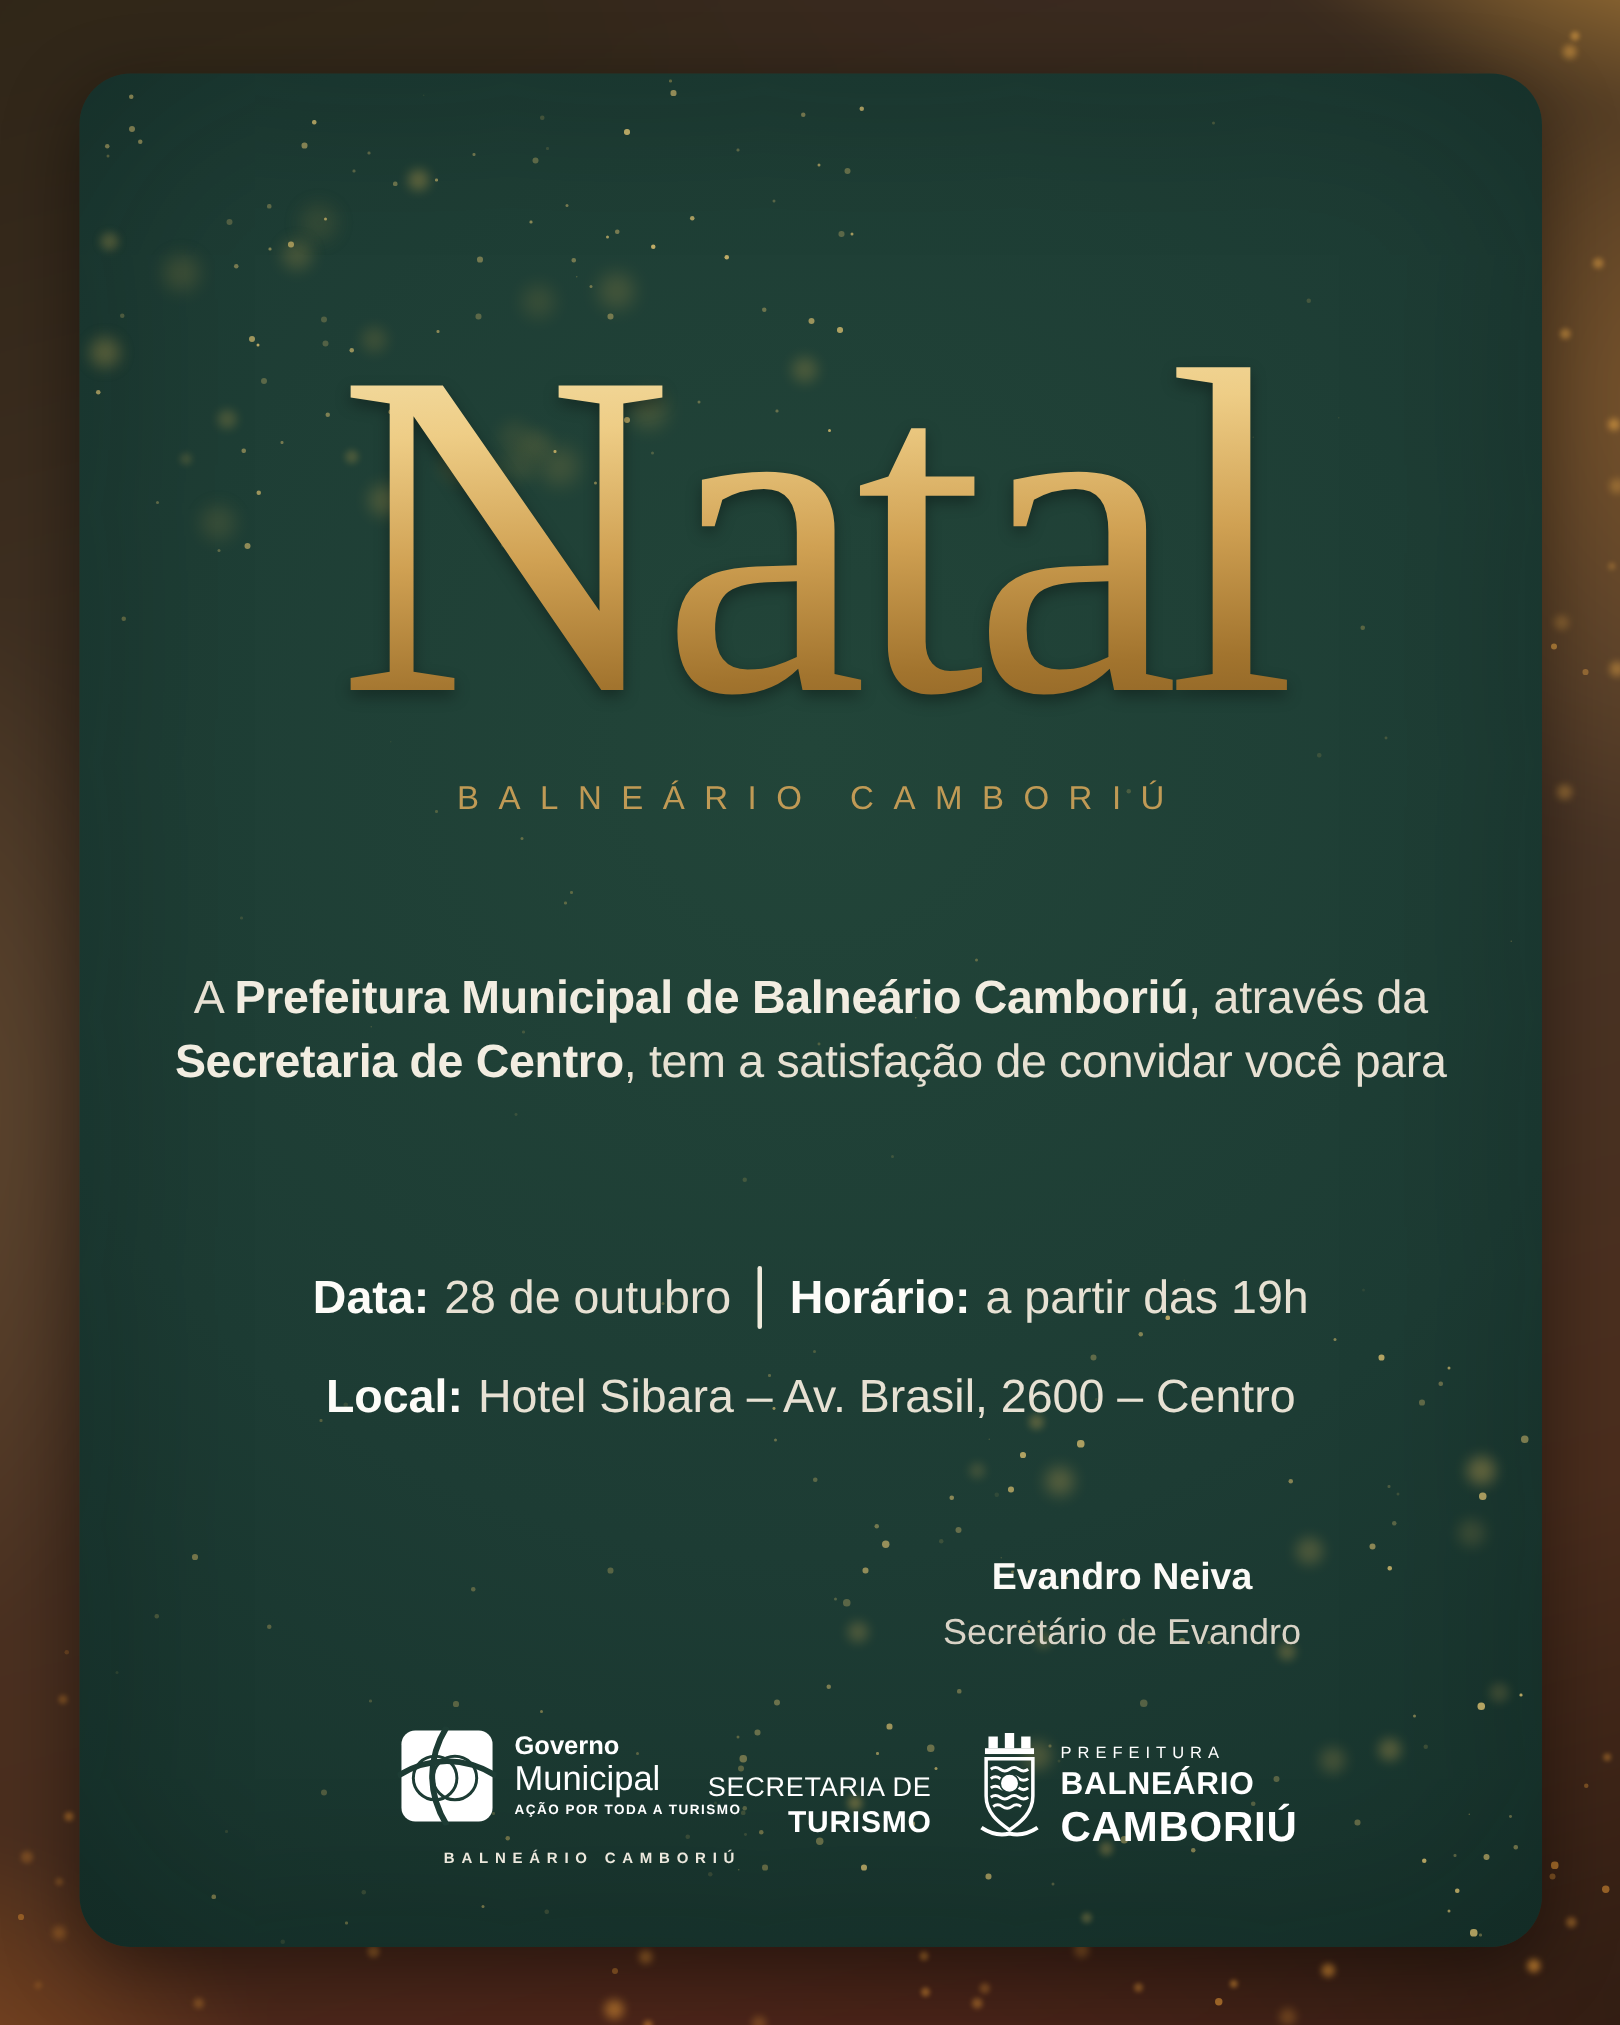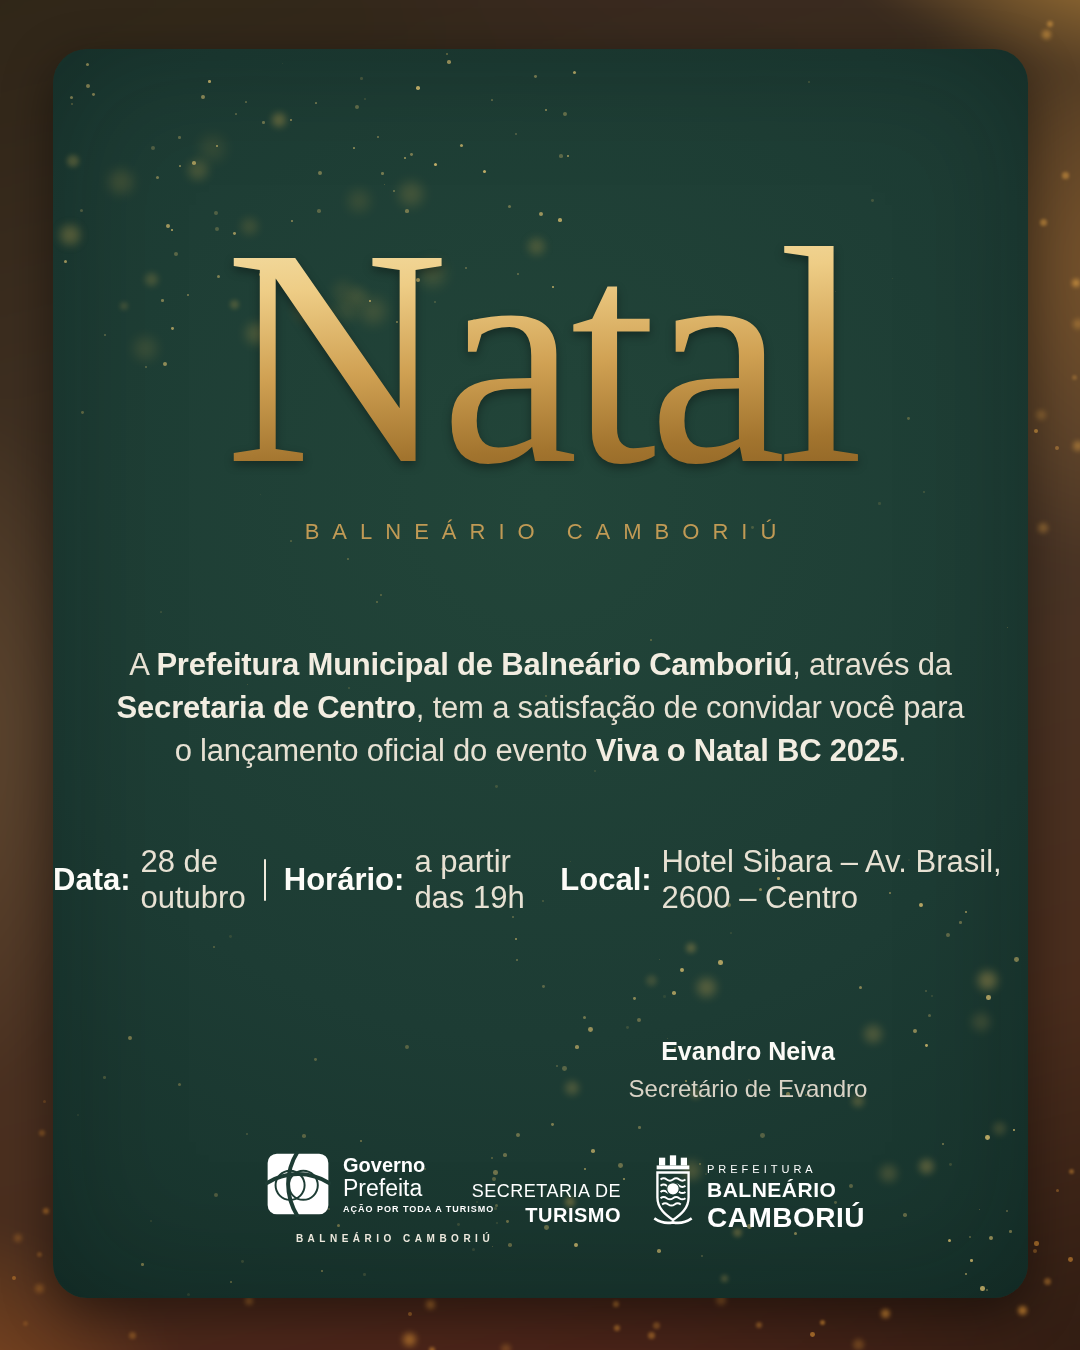--- a/index.html
+++ b/index.html
@@ -37,39 +37,39 @@
     font-family:"Liberation Serif",serif;font-size:310px;line-height:1;letter-spacing:-8px;}
   .subtitle{position:absolute;top:470px;left:0;right:0;text-align:center;
     font-size:22px;font-weight:400;letter-spacing:13px;text-indent:13px;color:#c09a55;}
 
   
   .invitation{position:absolute;top:594px;left:50%;transform:translateX(-50%);width:930px;
     text-align:center;font-size:31px;line-height:43px;color:#e7e1d3;letter-spacing:-.2px;}
   .invitation .b{font-weight:700;color:#f2ede1;}
 
   
-  .details{position:absolute;top:795px;left:0;right:0;display:flex;
+  .details{position:absolute;top:795px;left:0;right:0;display:flex;flex-direction:column;
     align-items:center;gap:27px;color:#e7e1d3;font-size:31px;}
   .drow{display:flex;align-items:center;}
   .dlabel{font-weight:700;color:#fdfcf8;margin-right:10px;}
   .vdiv{width:3px;height:42px;background:#efe9db;margin:0 18px;border-radius:2px;}
 
   
   .sig{position:absolute;text-align:center;}
   .sig-left{top:988px;left:120px;width:300px;}
   .sig-right{top:988px;left:495px;width:400px;}
   .sig-name{font-size:25px;font-weight:700;color:#fbfaf6;}
   .sig-role{font-size:24px;color:#d9d3c6;margin-top:9px;}
 
   
   .footer{position:absolute;top:1102px;left:0;right:0;height:140px;color:#fff;}
   .gov{position:absolute;left:212px;top:0;width:260px;}
   .gov-row{display:flex;align-items:flex-start;}
   .gov-text{margin-left:12px;padding-top:4px;}
-  .gov-n1{font-size:20px;font-weight:700;line-height:1.05;}
+  .gov-n1{font-size:17px;font-weight:700;line-height:1.05;}
   .gov-n2{font-size:23px;font-weight:400;line-height:1.05;}
   .gov-tag{font-size:9px;font-weight:700;letter-spacing:1px;margin-top:4px;}
   .gov-city{margin-top:12px;text-align:center;font-size:10px;font-weight:700;letter-spacing:4.5px;color:#ece8dd;}
   .sec{position:absolute;left:368px;top:30px;width:200px;text-align:right;}
   .sec-1{font-size:18px;letter-spacing:.5px;}
   .sec-2{font-size:20px;font-weight:700;letter-spacing:.5px;margin-top:2px;}
   .pref{position:absolute;left:596px;top:2px;display:flex;align-items:flex-start;}
   .pref-text{margin-left:10px;padding-top:10px;}
   .pref-1{font-size:11px;letter-spacing:4px;}
   .pref-2{font-size:21px;font-weight:700;line-height:1.12;letter-spacing:.5px;margin-top:3px;}
@@ -392,21 +392,20 @@
         <i style="position: absolute; border-radius: 50%; pointer-events: none; left: 193px; top: 1084px; width: 1.8px; height: 1.8px; background: rgb(213, 184, 102); opacity: 0.25;"></i>
         <i style="position: absolute; border-radius: 50%; pointer-events: none; left: 453px; top: 1171px; width: 2.9px; height: 2.9px; background: rgb(213, 184, 102); opacity: 0.43;"></i>
       </div>
 
     <div class="word-natal gold-text">Natal</div>
     <div class="subtitle">BALNEÁRIO CAMBORIÚ</div>
 
     <div class="invitation">
       <div><span>A </span><span class="b">Prefeitura Municipal de Balneário Camboriú</span><span>, através da</span></div>
       <div><span class="b">Secretaria de Centro</span><span>, tem a satisfação de convidar você para</span></div>
-      <div><span>o lançamento oficial do evento </span><span class="b">Viva o Natal BC 2025</span><span>.</span></div>
     </div>
 
     <div class="details">
       <div class="drow">
         <span class="dlabel">Data:</span>
         <span>28 de outubro</span>
         <span class="vdiv"></span>
         <span class="dlabel">Horário:</span>
         <span>a partir das 19h</span>
       </div>
@@ -429,21 +428,21 @@
             <svg width="66" height="66" viewBox="0 0 100 100">
               <rect x="4" y="4" width="92" height="92" rx="14" fill="#ffffff"></rect>
               <path d="M50 0 C30 32 30 68 50 100" stroke="#1d3c34" stroke-width="6" fill="none"></path>
               <path d="M0 50 C32 30 68 30 100 50" stroke="#1d3c34" stroke-width="6" fill="none"></path>
               <circle cx="38" cy="52" r="22" fill="none" stroke="#1d3c34" stroke-width="3"></circle>
               <circle cx="58" cy="52" r="22" fill="none" stroke="#1d3c34" stroke-width="3"></circle>
             </svg>
           </span>
           <span class="gov-text">
             <div class="gov-n1">Governo</div>
-            <div class="gov-n2">Prefeita</div>
+            <div class="gov-n2">Municipal</div>
             <div class="gov-tag">AÇÃO POR TODA A TURISMO</div>
           </span>
         </div>
         <div class="gov-city">BALNEÁRIO CAMBORIÚ</div>
       </div>
 
       <div class="sec">
         <div class="sec-1">SECRETARIA DE</div>
         <div class="sec-2">TURISMO</div>
       </div>

